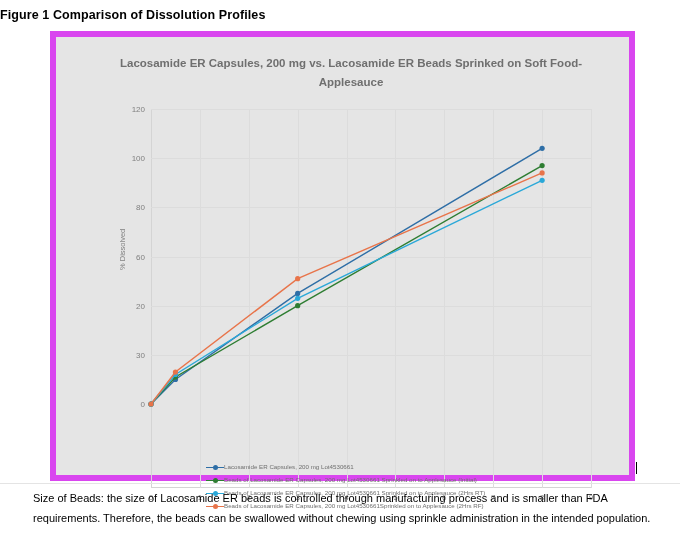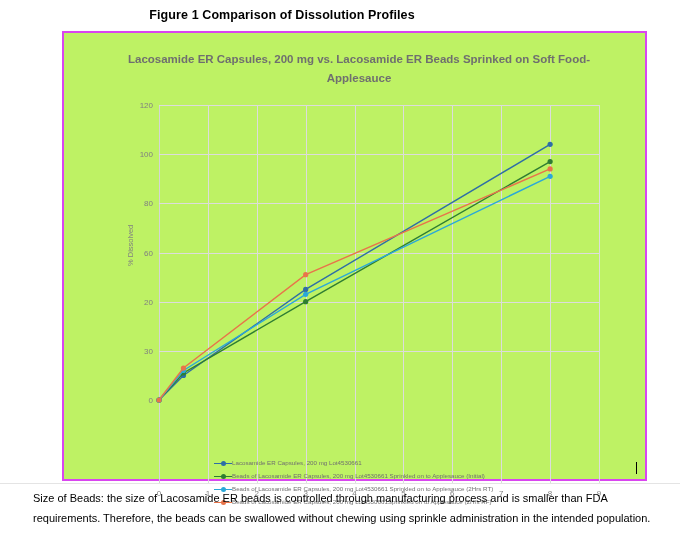--- a/index.html
+++ b/index.html
@@ -18,36 +18,35 @@
   #page {
     position: relative;
     width: 680px;
     height: 551px;
   }
   .fig-title {
     position: absolute;
     top: 8px;
     left: 0;
     width: 564px;
-    text-align: center;
+    text-align: left;
     font-size: 12.5px;
     font-weight: bold;
     color: #000;
     letter-spacing: 0.1px;
   }
   .chart-box {
     position: absolute;
     left: 50px;
     top: 31px;
     width: 585px;
     height: 450px;
-    border: 2px solid #d946ef;
-    background: #bef264;
+    border: 6px solid #d946ef;
+    background: #e5e5e5;
     box-sizing: border-box;
-    margin-left: 12px;
   }
   .chart-title {
     position: absolute;
     left: 60px;
     top: 17px;
     width: 470px;
     text-align: center;
     font-size: 11.5px;
     font-weight: bold;
     color: #6f6f6f;

